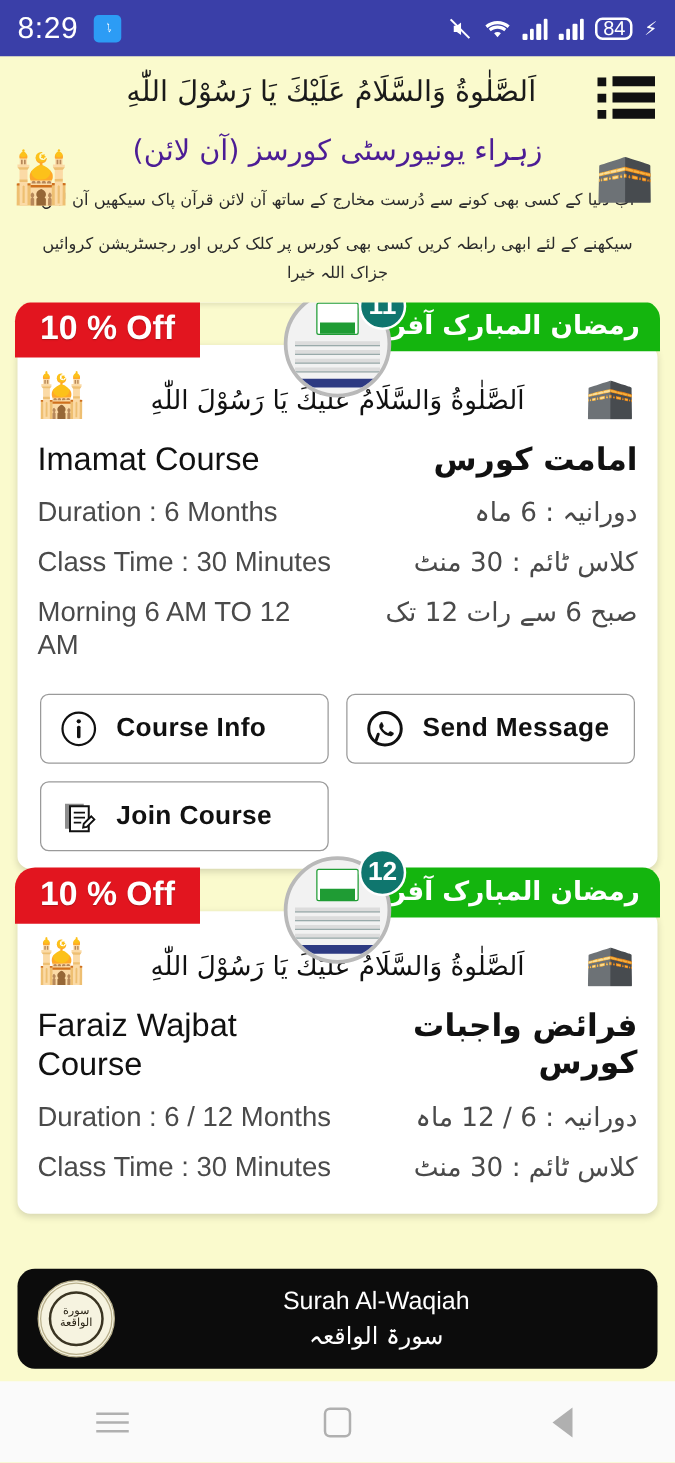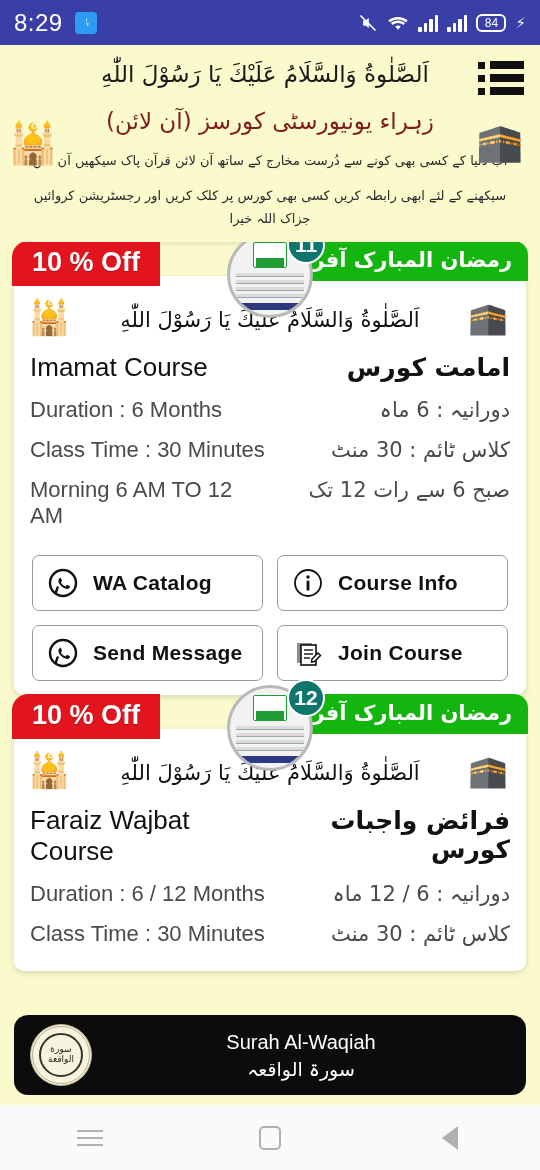--- a/index.html
+++ b/index.html
@@ -24,39 +24,39 @@
     font-size: 13px; color: #fff;
   }
   .sb-right { margin-left: auto; display: flex; align-items: center; gap: 9px; }
   .sb-ic { display: inline-flex; align-items: flex-end; }
   .bars { display: inline-flex; align-items: flex-end; gap: 2px; height: 18px; }
   .bars i { width: 3.5px; background: #fff; border-radius: 1px; display: block; }
   .bars i:nth-child(1){ height: 5px; } .bars i:nth-child(2){ height: 9px; }
   .bars i:nth-child(3){ height: 13px; } .bars i:nth-child(4){ height: 17px; }
   .batt {
     border: 2px solid #fff; border-radius: 6px; padding: 0 4px;
-    font-size: 12px; line-height: 15px; height: 18px; min-width: 30px; text-align: center;
+    font-size: 16px; line-height: 15px; height: 18px; min-width: 30px; text-align: center;
   }
   .bolt { font-size: 15px; }
 
   
   .header { background: #fafacd; position: relative; padding: 10px 0 8px; z-index: 30; }
   .hdr-menu {
     position: absolute; right: 16px; top: 16px; width: 46px; height: 34px;
     display: flex; flex-direction: column; justify-content: space-between;
   }
   .hdr-menu .row { display: flex; align-items: center; gap: 5px; }
   .hdr-menu .dot { width: 7px; height: 7px; background: #111; }
   .hdr-menu .bar { flex: 1; height: 8px; background: #111; }
   .durood-top {
     text-align: center; font-size: 23px; color: #1a1a1a; direction: rtl;
     font-family: "DejaVu Sans", sans-serif; padding: 2px 70px 4px 60px; line-height: 1.5;
   }
   .hdr-sub {
-    text-align: center; font-size: 23px; color: #7f1d1d; direction: rtl;
+    text-align: center; font-size: 23px; color: #4c1d95; direction: rtl;
     font-family: "DejaVu Sans", sans-serif; padding: 8px 0 4px; line-height: 1.5;
   }
   .hdr-note {
     direction: rtl; text-align: center; font-size: 13px; color: #2b2b2b;
     font-family: "DejaVu Sans", sans-serif; line-height: 1.75; padding: 8px 28px 4px;
   }
   .hdr-mosque-l { position: absolute; left: 8px; top: 78px; font-size: 40px; line-height: 1; }
   .hdr-kaaba-r { position: absolute; right: 16px; top: 78px; font-size: 38px; line-height: 1; }
 
   
@@ -286,30 +286,20 @@
       </div>
       <div class="row2 row-meta">
         <div class="en">Morning 6 AM TO 12 AM</div>
         <div class="ur">صبح 6 سے رات 12 تک</div>
       </div>
 
       <div class="btn-grid">
         <div class="btn">
           <span class="ic">
             <svg viewBox="0 0 32 32">
-                <circle cx="16" cy="16" r="13" fill="none" stroke="#111" stroke-width="2.4"></circle>
-                <path d="M9 25l1.6-4.6" stroke="#111" stroke-width="2.4" fill="none" stroke-linecap="round"></path>
-                <path d="M12.6 11.6c-.5.2-1.2 1-1.2 2.4 0 1.4 1 2.8 1.2 3 .2.2 2 3.1 4.9 4.2 2.4.9 2.9.7 3.4.7.5-.1 1.6-.7 1.9-1.3.2-.7.2-1.2.2-1.3-.1-.1-.3-.2-.6-.4-.3-.1-1.7-.8-2-.9-.3-.1-.5-.2-.7.1-.2.3-.7.9-.9 1.1-.2.2-.3.2-.6.1-.3-.2-1.3-.5-2.5-1.5-.9-.8-1.5-1.8-1.7-2.1-.2-.3 0-.5.1-.6l.5-.6c.2-.2.2-.3.3-.5.1-.2 0-.4 0-.5 0-.2-.7-1.6-.9-2.2-.2-.5-.5-.5-.7-.5h-.7z" fill="#111"></path>
-              </svg>
-          </span>
-          <span class="lbl">WA Catalog</span>
-        </div>
-        <div class="btn">
-          <span class="ic">
-            <svg viewBox="0 0 32 32">
                 <circle cx="16" cy="16" r="13" fill="none" stroke="#111" stroke-width="1.8"></circle>
                 <circle cx="16" cy="10" r="1.7" fill="#111"></circle>
                 <rect x="14.6" y="13.6" width="2.8" height="10" rx="1.2" fill="#111"></rect>
               </svg>
           </span>
           <span class="lbl">Course Info</span>
         </div>
         <div class="btn">
           <span class="ic">
             <svg viewBox="0 0 32 32">

